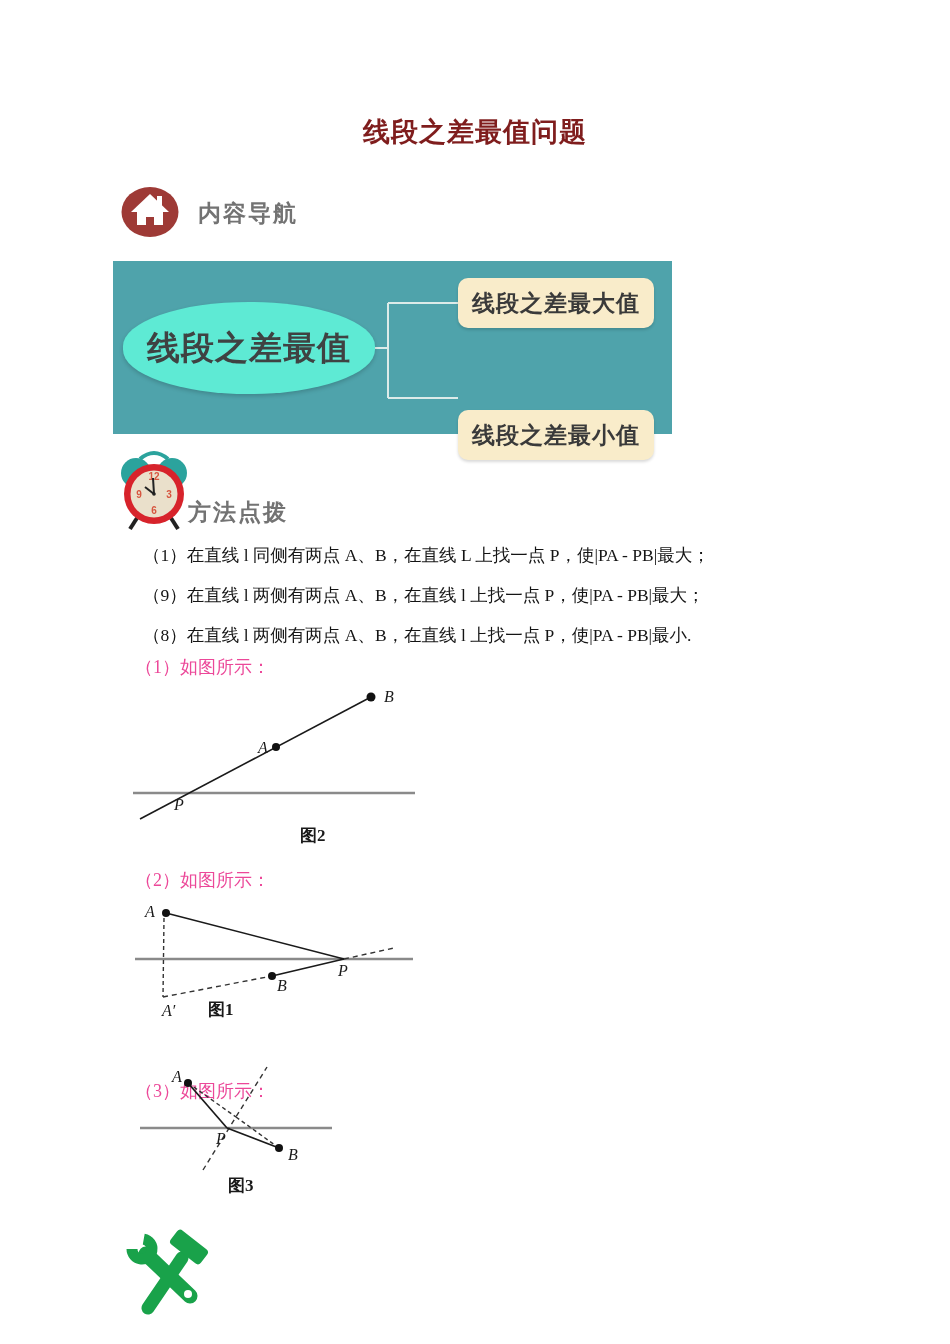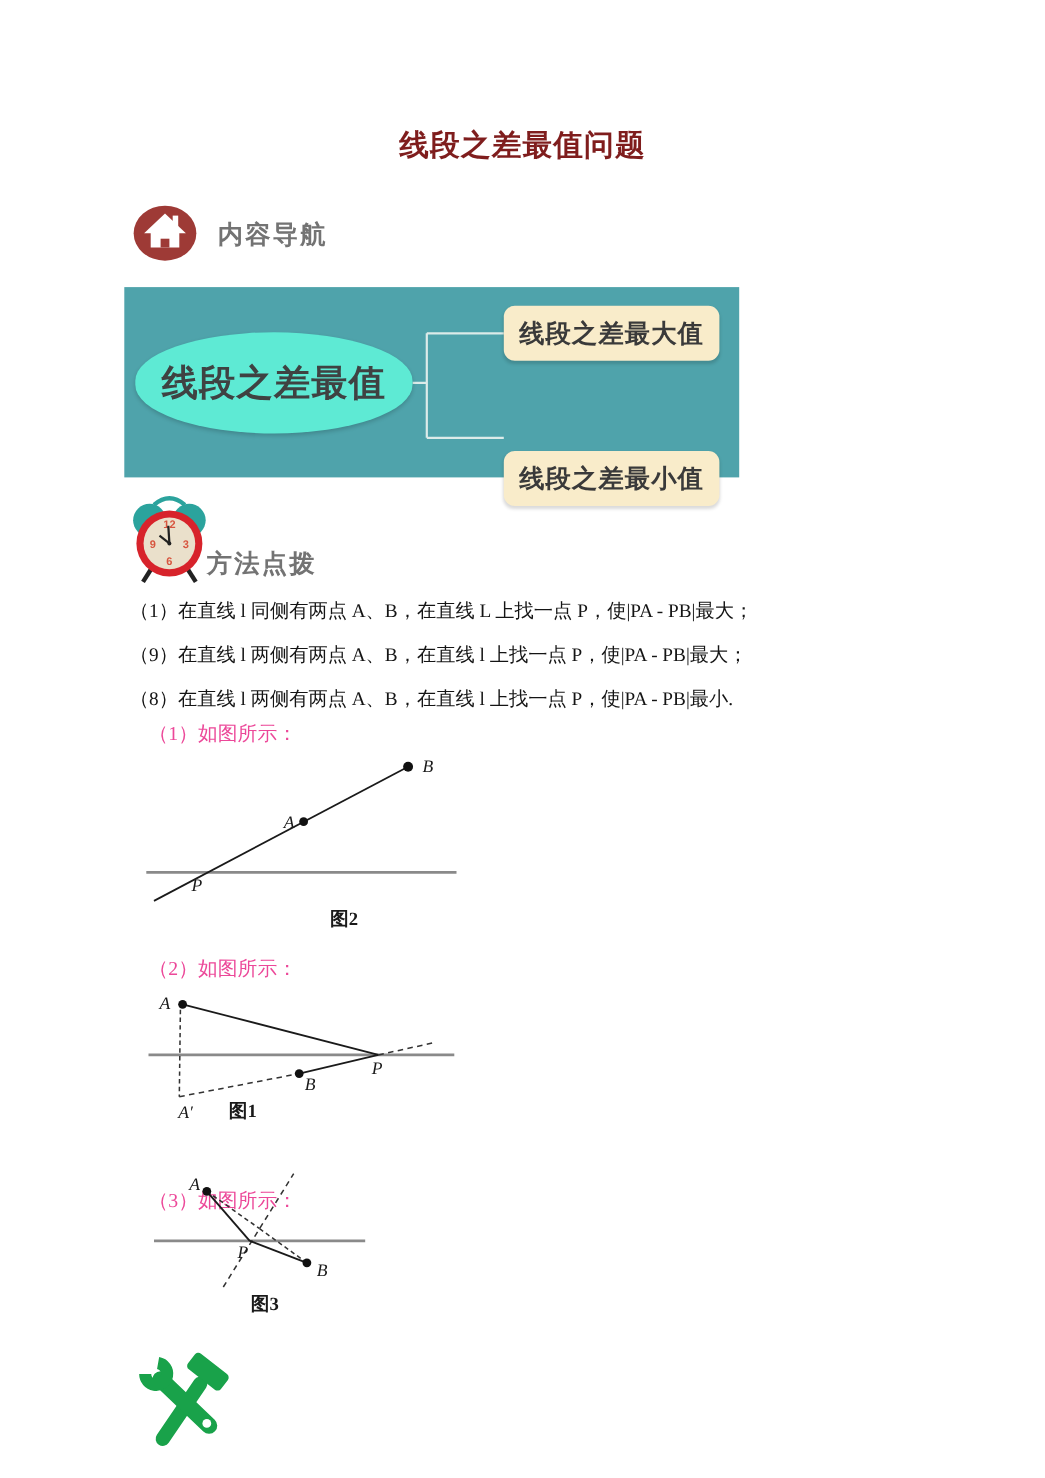--- a/index.html
+++ b/index.html
@@ -30,21 +30,21 @@
   .mm-branch {
     position:absolute; left:345px; width:196px; height:50px;
     background:#f9ecca; border-radius:10px;
     display:flex; align-items:center; justify-content:center;
     box-shadow:0 2px 3px rgba(0,0,0,0.15);
     color:#3a3a3a; font-size:23px; font-weight:bold; letter-spacing:1px;
   }
   .mm-branch.top { top:17px; }
   .mm-branch.bottom { top:105px;margin-top:44px; }
 
-  .method-points { left:118px; top:543px; width:700px; }
+  .method-points { left:143px; top:543px; width:700px; }
   .method-line {
     font-family:"Liberation Serif", serif; font-size:17.5px; color:#141414;
     line-height:24px; margin-bottom:16px; white-space:nowrap;
   }
   .fig-intro {
     font-family:"Liberation Serif", serif; font-size:18px; color:#ec4899;
   }
 
   svg text.ptlabel {
     font-family:"Liberation Serif", serif; font-style:italic;

